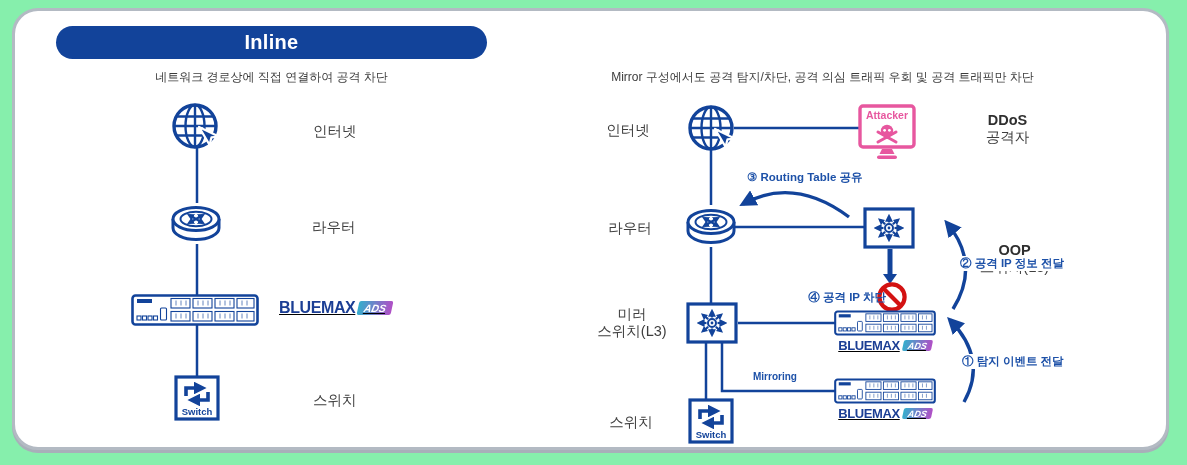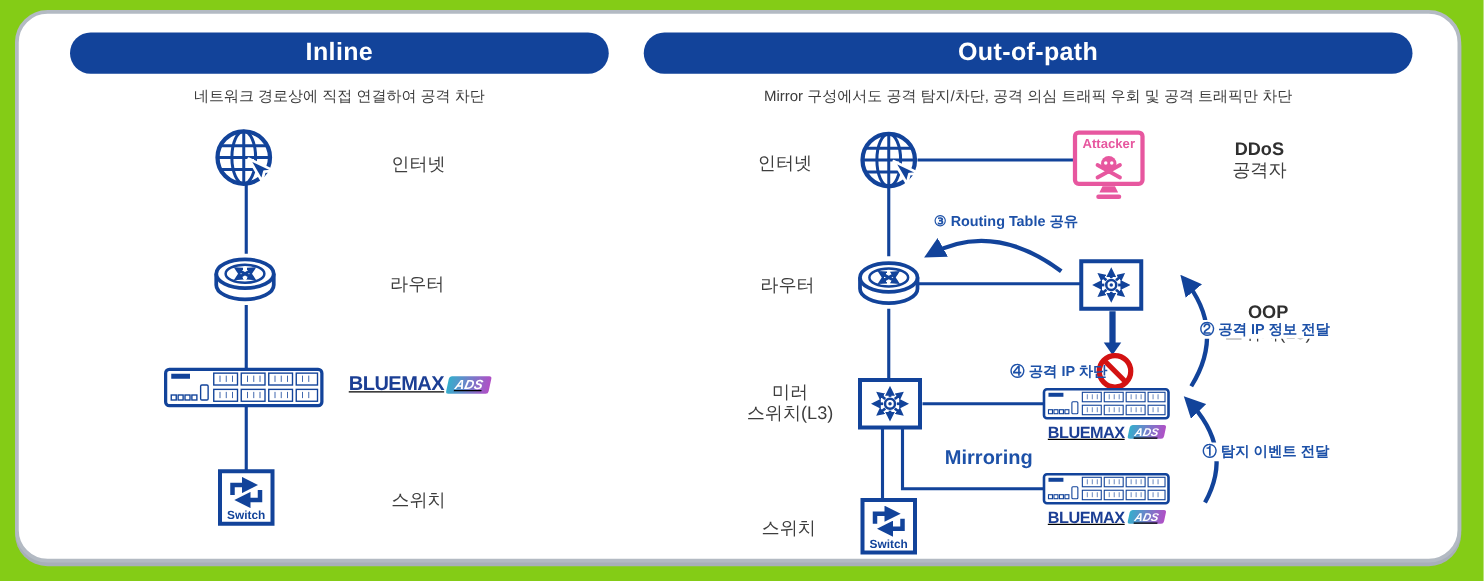--- a/index.html
+++ b/index.html
@@ -1,17 +1,17 @@
 <!DOCTYPE html>
 <html><head>
 <meta charset="utf-8">
 <style>
   html,body{margin:0;padding:0;}
   body{font-family:"Liberation Sans",sans-serif;}
-  .stage{position:relative;width:1187px;height:465px;background:#84cc16;overflow:hidden;}
+  .stage{position:relative;width:1187px;height:465px;background:#86efac;overflow:hidden;}
   .card{position:absolute;left:12px;top:8px;width:1151px;height:436px;background:#fff;
         border:3px solid #B3BAC3;border-radius:26px;box-shadow:0 3px 0 #A8AFB9;}
   .pill{position:absolute;height:33px;line-height:33px;background:#12439A;border-radius:17px;
         color:#fff;font-weight:bold;font-size:20px;text-align:center;letter-spacing:.3px;z-index:3;}
   .subtitle{position:absolute;text-align:center;font-size:12px;color:#3C3C3C;z-index:3;}
   .klabel{position:absolute;font-size:14.5px;color:#3E3E3E;z-index:3;}
   .center{text-align:center;}
   .right{text-align:right;}
   .bold{font-weight:bold;color:#2F2F2F;}
   .ann{position:absolute;font-size:11.5px;font-weight:bold;color:#1D51A8;z-index:4;white-space:nowrap;margin-left:12px;}
@@ -170,23 +170,20 @@
     <span class="brand brand-lg">BLUEMAX</span>
     <span class="badge badge-lg">ADS</span>
   </div>
 
   <svg class="icon" style="left:174px;top:375px;" width="46" height="46">
     <use href="#sym-switchbox"></use>
     <text x="23" y="40" text-anchor="middle" font-size="9.5" font-weight="bold" fill="#12439A">Switch</text>
   </svg>
   <div class="klabel" style="left:313px;top:391px;">스위치</div>
 
-  <div class="pill" style="left:515px;top:26px;width:615px;">
-    <span>Out-of-path</span>
-  </div>
   <div class="subtitle" style="left:515px;top:69px;width:615px;">Mirror 구성에서도 공격 탐지/차단, 공격 의심 트래픽 우회 및 공격 트래픽만 차단</div>
 
   <div class="klabel center" style="left:583px;top:121px;width:90px;">인터넷</div>
   <svg class="icon" style="left:685px;top:104px;" width="56" height="56">
       <use href="#sym-globe"></use>
     </svg>
 
   <svg class="icon" style="left:857px;top:104px;" width="60" height="56" viewBox="0 0 60 56">
     <rect x="3" y="2" width="54" height="41" rx="3" fill="#fff" stroke="#E7579F" stroke-width="3.4"></rect>
     <text x="30" y="14.5" text-anchor="middle" font-size="10.5" font-weight="bold" fill="#E7579F">Attacker</text>
@@ -239,21 +236,21 @@
 
   <svg class="icon" style="left:834px;top:310px;" width="102" height="26">
       <use href="#sym-appliance"></use>
     </svg>
   <div class="brand-row" style="left:834px;top:338px;width:102px;">
     <span class="brand brand-sm">BLUEMAX</span>
     <span class="badge badge-sm">ADS</span>
   </div>
 
   <div class="ann masked" style="left:948px;top:354px;">① 탐지 이벤트 전달</div>
-  <div class="ann" style="left:741px;top:358px;width:76px;text-align:center;font-size:16px;">Mirroring</div>
+  <div class="ann" style="left:741px;top:371px;width:76px;font-size:10px;">Mirroring</div>
 
   <svg class="icon" style="left:834px;top:378px;" width="102" height="26">
       <use href="#sym-appliance"></use>
     </svg>
   <div class="brand-row" style="left:834px;top:406px;width:102px;">
     <span class="brand brand-sm">BLUEMAX</span>
     <span class="badge badge-sm">ADS</span>
   </div>
 
   <div class="klabel center" style="left:586px;top:413px;width:90px;">스위치</div>

